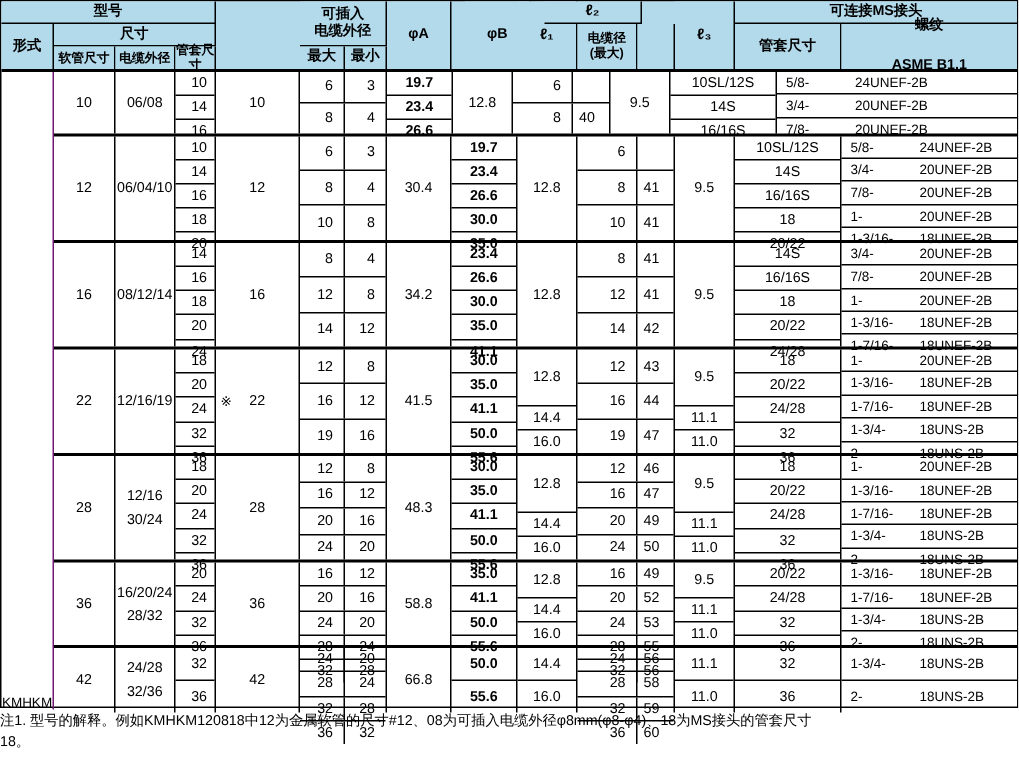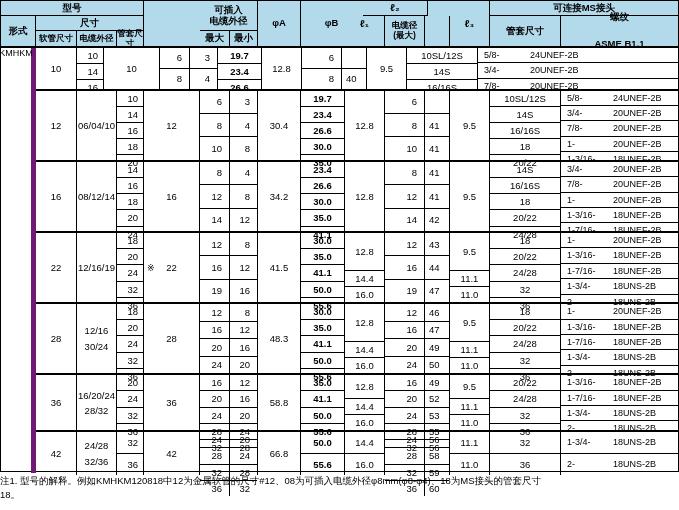--- a/index.html
+++ b/index.html
@@ -9,21 +9,21 @@
   
   .thead{position:relative;height:45px;background:#b3daeb;border-bottom:2px solid #000;box-sizing:content-box;}
   .hc{position:absolute;box-sizing:border-box;border-right:1px solid #000;border-bottom:1px solid #000;
       display:flex;flex-direction:column;align-items:center;justify-content:center;
       font-size:9.5px;font-weight:bold;line-height:1.15;text-align:center;background:#b3daeb;}
   .hc.no-b{border-bottom:none;}
   .hc.no-r{border-right:none;}
   .lsym{font-size:10px;}
   
   .tbody{display:flex;height:425px;}
-  .form-col{width:35px;border-right:5px solid #701a75;box-sizing:border-box;display:flex;align-items:flex-start;justify-content:center;font-size:9px;}
+  .form-col{width:35px;border-right:1px solid #701a75;box-sizing:border-box;display:flex;align-items:flex-end;justify-content:center;font-size:9px;}
   .bands{flex:1;display:flex;flex-direction:column;}
   .band{display:flex;border-bottom:2px solid #000;box-sizing:border-box;}
   .band:last-child{border-bottom:none;}
   .col{border-right:1px solid #000;box-sizing:border-box;display:flex;align-items:center;justify-content:center;
        font-size:9.5px;text-align:center;line-height:1.6;}
   .col-hose{width:41px;}
   .col-cable{width:40px;flex-direction:column;}
   .col-sleeve{width:27px;}
   .col-mhose{width:56px;position:relative;}
   .col-maxmin{width:58px;}
@@ -122,20 +122,23 @@
 
     <div class="tbody">
       <div class="form-col">
           <span>KMHKM</span>
         </div>
       <div class="bands" id="bands">
           <div class="band" style="height: 42.69px;">
             <div class="col col-hose">
               <div class="">10</div>
             </div>
+            <div class="col col-cable">
+              <div class="">06/08</div>
+            </div>
             <div class="col stack col-sleeve">
               <div class="sub num">10</div>
               <div class="sub num">14</div>
               <div class="sub num">16</div>
             </div>
             <div class="col col-mhose">
               <div class="">10</div>
             </div>
             <div class="col stack col-maxmin">
               <div class="pair">

